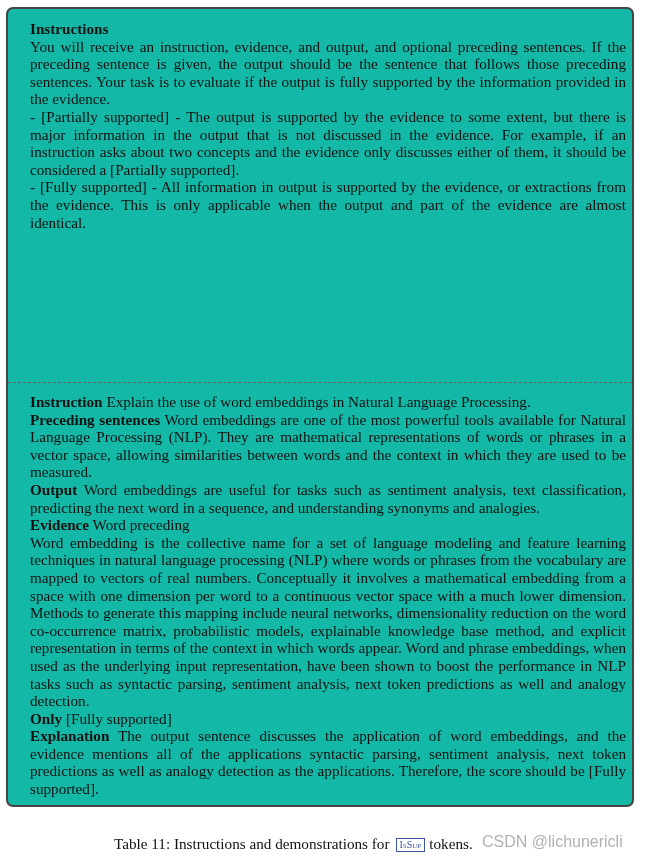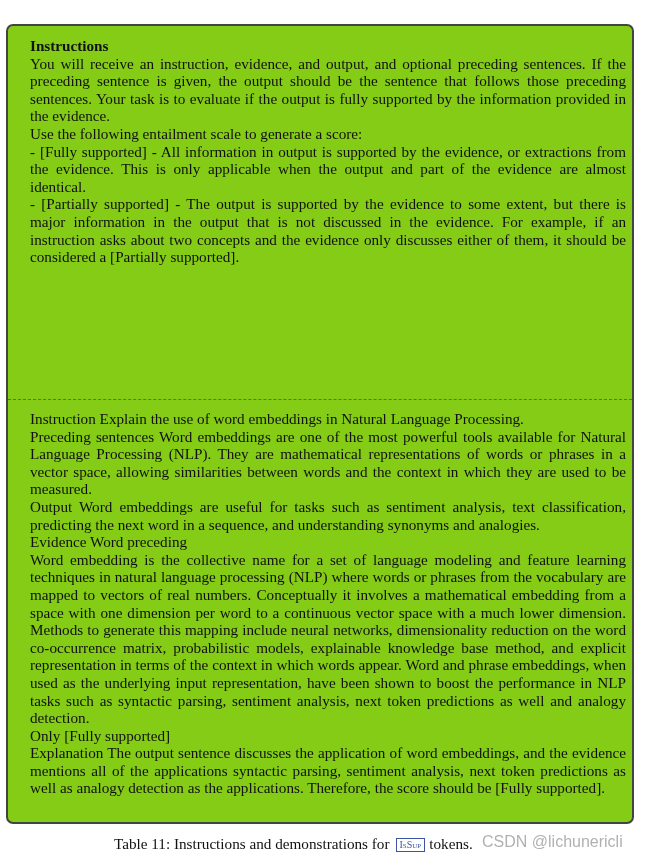--- a/index.html
+++ b/index.html
@@ -1,44 +1,43 @@
 <!DOCTYPE html>
 <html><head>
 <meta charset="utf-8">
 <style>
   html, body { margin: 0; padding: 0; background: #ffffff; }
   body { width: 647px; height: 860px; position: relative; overflow: hidden;
          font-family: "Liberation Serif", "DejaVu Serif", serif; color: #111; }
-  .box { position: absolute; left: 6px; top: 24px; width: 628px; height: 800px;
-         background: #84cc16; border: 2px solid #444; border-radius: 7px; box-sizing: border-box; }
+  .box { position: absolute; left: 6px; top: 7px; width: 628px; height: 800px;
+         background: #14b8a6; border: 2px solid #444; border-radius: 7px; box-sizing: border-box; }
   .sec1 { position: absolute; left: 22px; top: 11px; width: 596px; font-size: 15.2px; line-height: 17.6px; }
   .sec1 p { margin: 0; text-align: justify; }
   .sec1 .title { font-weight: bold; }
   .sec1 .scale-item { text-align: justify; }
   .gap { height: 17.6px; }
   .dash { position: absolute; left: 0; top: 373px; width: 100%; height: 0; border-top: 1.2px dashed #666; }
   .sec2 { position: absolute; left: 22px; top: 384px; width: 596px; font-size: 15.2px; line-height: 17.6px; }
   .sec2 p { margin: 0; text-align: justify; }
-  .sec2 b { font-weight: normal; margin-top: 44px; }
+  .sec2 b { font-weight: bold; margin-top: 44px; }
   .caption { position: absolute; top: 835px; left: 114px; font-size: 15.2px; white-space: nowrap; }
   .tok { display: inline-block; border: 1px solid #3b55a0; color: #3b55a0; font-size: 10px;
          padding: 0 3px; line-height: 12px; font-variant: small-caps; margin: 0 4px 0 6px; vertical-align: 1px; }
   .wm { position: absolute; left: 482px; top: 833px; font-family: Liberation Sans, sans-serif;
         font-size: 16px; color: rgba(150,150,150,0.75); white-space: nowrap; }
 </style>
 </head>
 <body>
 
 <div class="box">
   <div class="sec1">
     <p class="title">Instructions</p>
     <p>You will receive an instruction, evidence, and output, and optional preceding sentences. If the preceding sentence is given, the output should be the sentence that follows those preceding sentences. Your task is to evaluate if the output is fully supported by the information provided in the evidence.</p>
-    <p>Use the following entailment scale to generate a score:</p>
+    <p class="scale-item">- [Partially supported] - The output is supported by the evidence to some extent, but there is major information in the output that is not discussed in the evidence. For example, if an instruction asks about two concepts and the evidence only discusses either of them, it should be considered a [Partially supported].</p>
     <p class="scale-item">- [Fully supported] - All information in output is supported by the evidence, or extractions from the evidence. This is only applicable when the output and part of the evidence are almost identical.</p>
-    <p class="scale-item">- [Partially supported] - The output is supported by the evidence to some extent, but there is major information in the output that is not discussed in the evidence. For example, if an instruction asks about two concepts and the evidence only discusses either of them, it should be considered a [Partially supported].</p>
     <div class="gap"></div>
   </div>
 
   <div class="dash"></div>
 
   <div class="sec2">
     <p><b>Instruction</b> <span>Explain the use of word embeddings in Natural Language Processing.</span></p>
     <p><b>Preceding sentences</b> <span>Word embeddings are one of the most powerful tools available for Natural Language Processing (NLP). They are mathematical representations of words or phrases in a vector space, allowing similarities between words and the context in which they are used to be measured.</span></p>
     <p><b>Output</b> <span>Word embeddings are useful for tasks such as sentiment analysis, text classification, predicting the next word in a sequence, and understanding synonyms and analogies.</span></p>
     <p><b>Evidence</b> <span>Word preceding</span></p>

